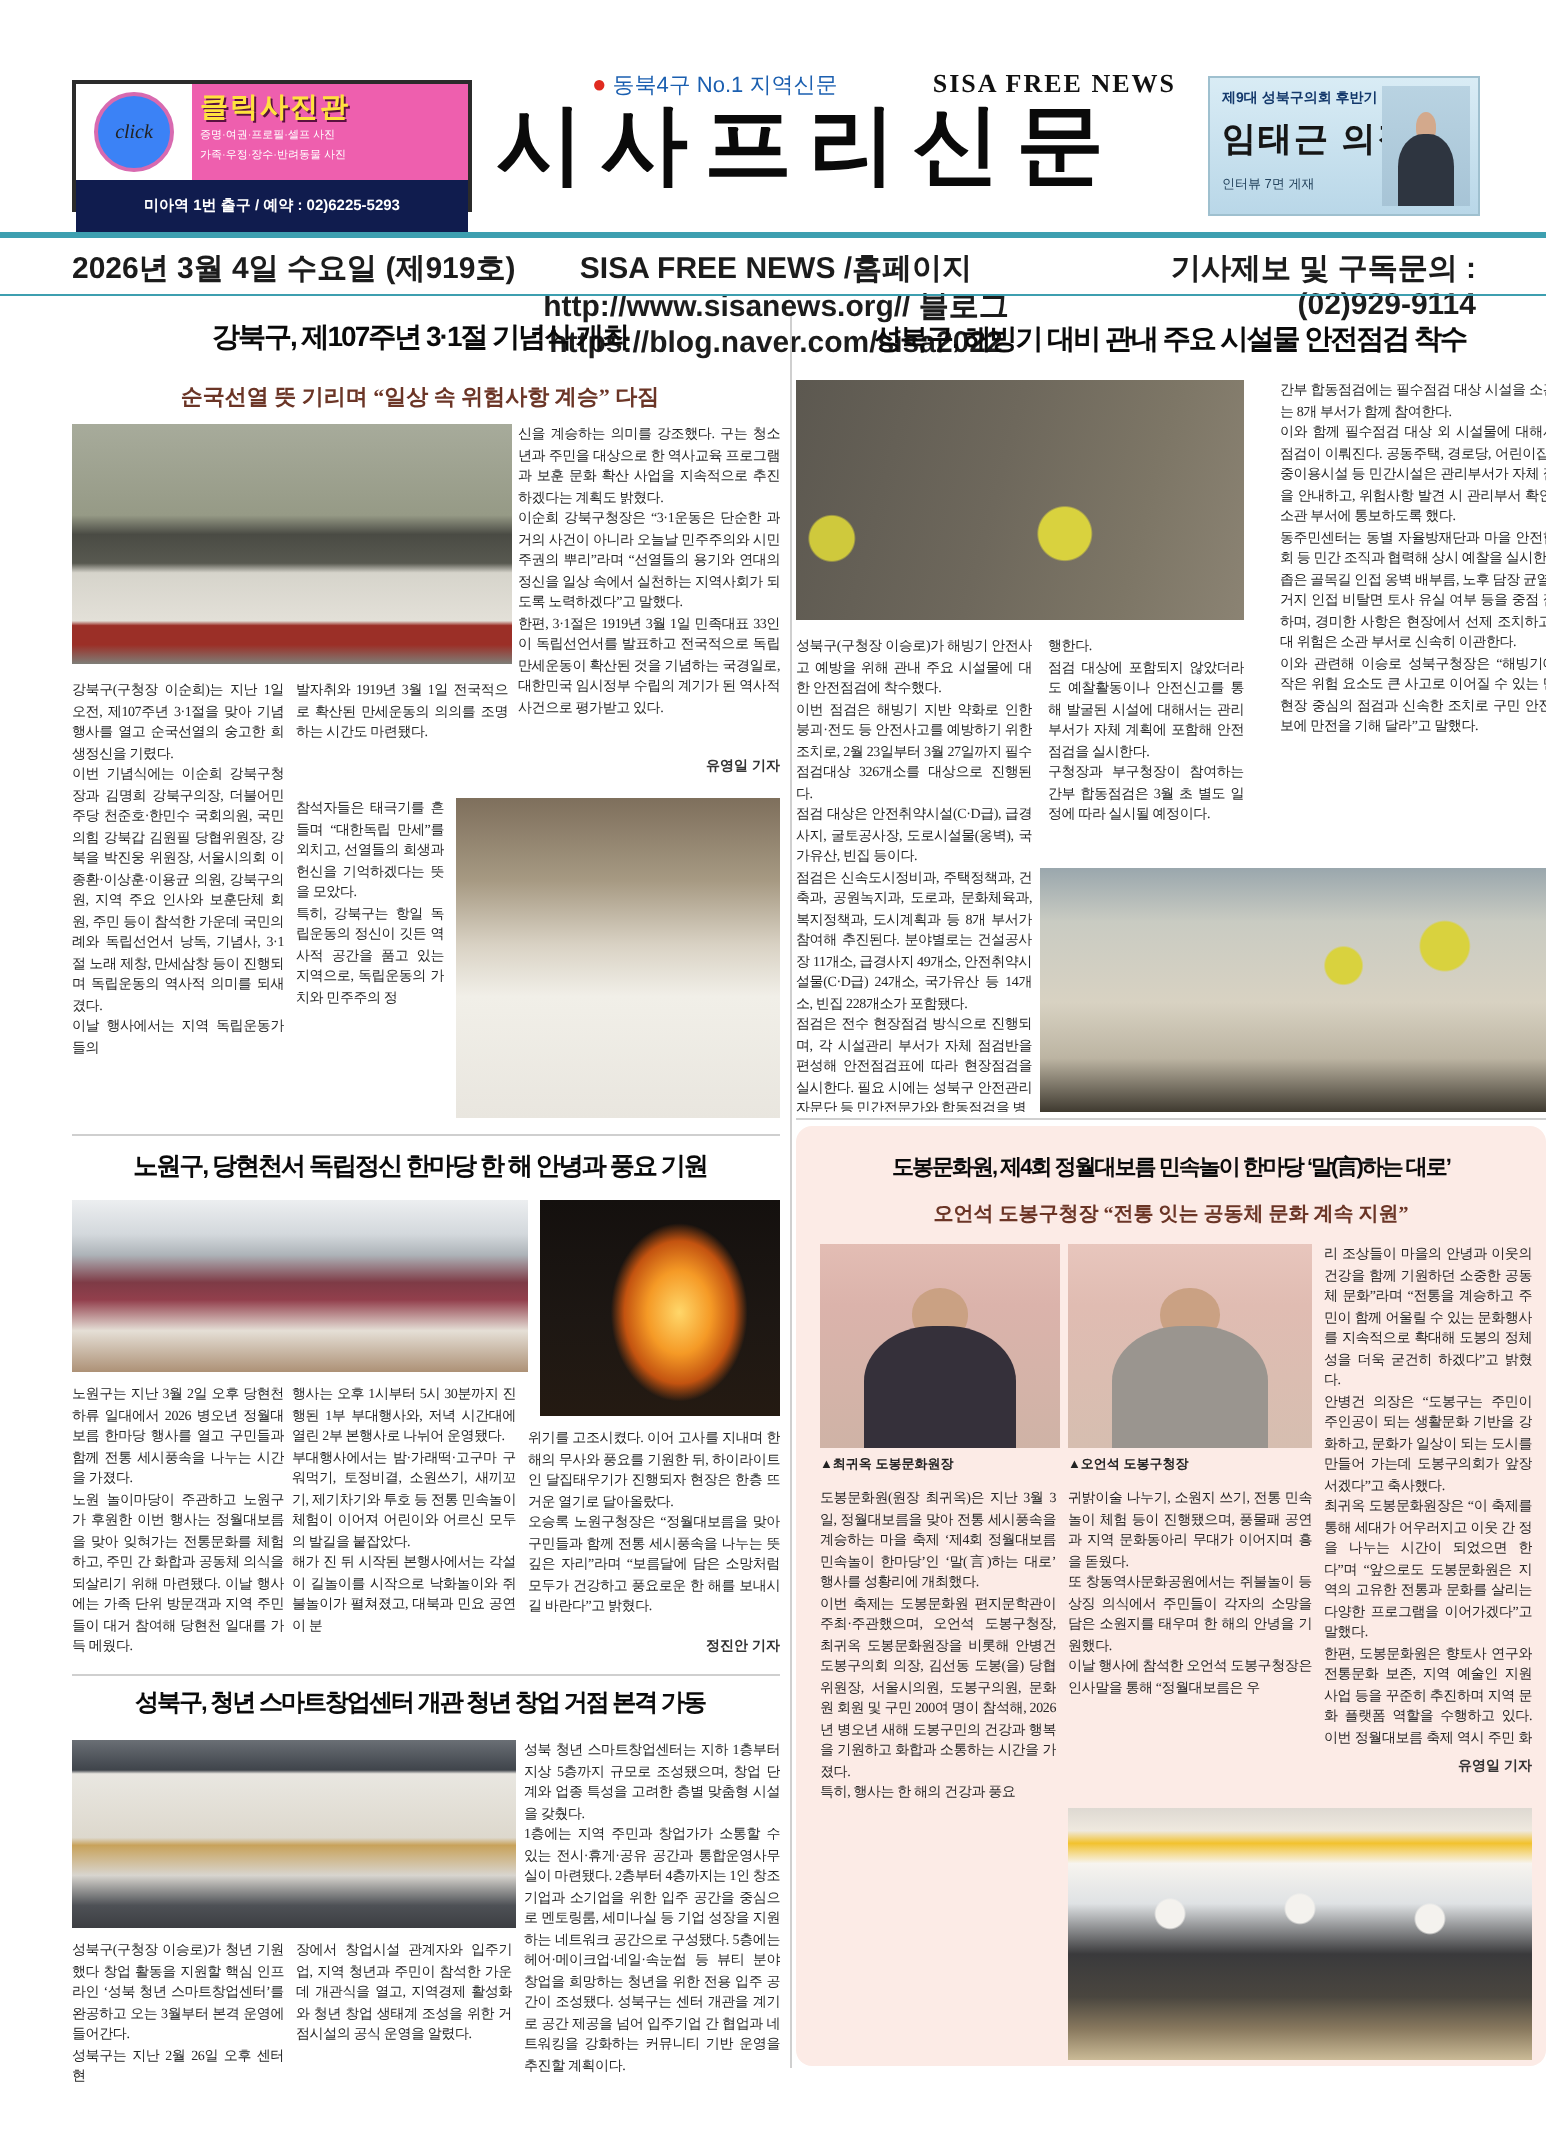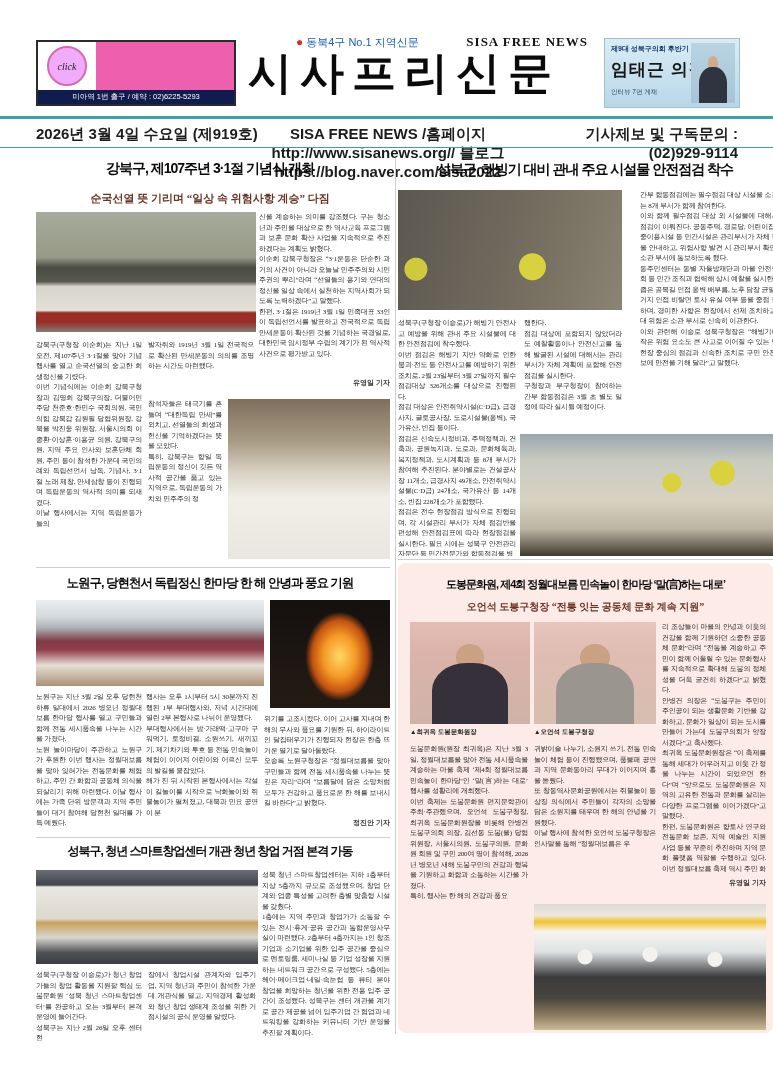--- a/index.html
+++ b/index.html
@@ -37,25 +37,25 @@
   .p-parade{background:radial-gradient(circle at 22% 42%,#f4f2ee 0 7px,transparent 8px),
                        radial-gradient(circle at 50% 40%,#f4f2ee 0 7px,transparent 8px),
                        radial-gradient(circle at 78% 44%,#f4f2ee 0 7px,transparent 8px),
                        linear-gradient(180deg,#ded9d2 0%,#efe9df 9%,#f2c22e 14%,#f7f4ef 22%,#dfe2e4 38%,#3a3a3c 58%,#4a463f 75%,#8a7a5f 88%,#caba96 100%);}
   .p-startup{background:linear-gradient(180deg,#6a6f75 0%,#3f444b 16%,#e9e7e1 18%,#ddd8cd 52%,#c8a25a 56%,#d8d5cf 72%,#4e5156 88%,#3c3e42 100%);}
   
   .adL{position:absolute;left:36px;top:40px;width:200px;height:66px;border:2px solid #2b2b2b;box-sizing:border-box;background:#ee5fae;}
   .adL .top{display:flex;height:48px;}
   .adL .logo{width:58px;background:#fff;display:flex;align-items:center;justify-content:center;}
   .adL .logoCircle{width:36px;height:36px;border:2px solid #d86ab0;border-radius:50%;display:flex;align-items:center;justify-content:center;
-       font-family:"Liberation Serif",serif;font-style:italic;font-size:10px;color:#222;background:#f0abfc;}
+       font-family:"Liberation Serif",serif;font-style:italic;font-size:10px;color:#222;background:#3b82f6;}
   .adL .txt{flex:1;padding:3px 4px 0 4px;}
   .adL .t1{font-size:14px;font-weight:900;color:#ffe23e;text-shadow:1px 1px 0 #5a1140;letter-spacing:1px;}
   .adL .t2{font-size:5.5px;color:#fff;margin-top:2px;line-height:1.4;}
-  .adL .bot{height:14px;background:#101c4e;color:#fff;font-size:7.5px;font-weight:400;display:flex;align-items:center;justify-content:center;}
+  .adL .bot{height:26px;background:#101c4e;color:#fff;font-size:7.5px;font-weight:700;display:flex;align-items:center;justify-content:center;}
   .mast{position:absolute;left:248px;top:34px;width:340px;}
   .mast .row{display:flex;justify-content:space-between;align-items:baseline;}
   .mast .tag{color:#1b5fb0;font-size:11px;font-weight:400;margin-left:48px;}
   .mast .dot{color:#e02b20;font-size:12px;margin-right:3px;}
   .mast .en{font-family:"Liberation Serif",serif;font-size:13px;font-weight:700;letter-spacing:1px;color:#111;}
   .mast .title{font-size:44px;font-weight:900;color:#0a0a0a;letter-spacing:8px;line-height:1.05;white-space:nowrap;}
   .adR{position:absolute;left:604px;top:38px;width:136px;height:70px;background:linear-gradient(180deg,#d9ecf5,#b9d7e8);
        border:1px solid #9fc0cf;box-sizing:border-box;padding:5px 6px;}
   .adR .l1{font-size:7px;font-weight:800;color:#13386b;}
   .adR .nm{font-size:17px;font-weight:900;color:#161616;margin-top:4px;letter-spacing:1px;}
@@ -67,20 +67,25 @@
 </style>
 </head>
 <body>
 
 <div class="page">
 
   <div class="adL">
     <div class="top">
       <div class="logo">
         <div class="logoCircle">click</div>
+      </div>
+      <div class="txt">
+        <div class="t1">클릭사진관</div>
+        <div class="t2">증명·여권·프로필·셀프 사진</div>
+        <div class="t2">가족·우정·장수·반려동물 사진</div>
       </div>
     </div>
     <div class="bot">미아역 1번 출구 / 예약 : 02)6225-5293</div>
   </div>
 
   <div class="mast">
     <div class="row">
       <span class="tag"><span class="dot">●</span><span>동북4구 No.1 지역신문</span></span>
       <span class="en">SISA FREE NEWS</span>
     </div>
@@ -133,21 +138,21 @@
   <div class="col" style="left:264px;top:714px;width:126px;height:102px;">위기를 고조시켰다. 이어 고사를 지내며 한 해의 무사와 풍요를 기원한 뒤, 하이라이트인 달집태우기가 진행되자 현장은 한층 뜨거운 열기로 달아올랐다.
 오승록 노원구청장은 “정월대보름을 맞아 구민들과 함께 전통 세시풍속을 나누는 뜻깊은 자리”라며 “보름달에 담은 소망처럼 모두가 건강하고 풍요로운 한 해를 보내시길 바란다”고 밝혔다.</div>
   <div class="rep" style="left:264px;top:818px;width:126px;">정진안 기자</div>
 
   <div class="hr" style="left:36px;top:837px;width:354px;"></div>
 
   <div class="hl" style="left:30px;top:845px;width:360px;font-size:12px;">성북구, 청년 스마트창업센터 개관 청년 창업 거점 본격 가동</div>
   <div class="photo p-startup" style="left:36px;top:870px;width:222px;height:94px;"></div>
   <div class="col" style="left:262px;top:870px;width:128px;height:196px;">성북 청년 스마트창업센터는 지하 1층부터 지상 5층까지 규모로 조성됐으며, 창업 단계와 업종 특성을 고려한 층별 맞춤형 시설을 갖췄다.
 1층에는 지역 주민과 창업가가 소통할 수 있는 전시·휴게·공유 공간과 통합운영사무실이 마련됐다. 2층부터 4층까지는 1인 창조기업과 소기업을 위한 입주 공간을 중심으로 멘토링룸, 세미나실 등 기업 성장을 지원하는 네트워크 공간으로 구성됐다. 5층에는 헤어·메이크업·네일·속눈썹 등 뷰티 분야 창업을 희망하는 청년을 위한 전용 입주 공간이 조성됐다. 성북구는 센터 개관을 계기로 공간 제공을 넘어 입주기업 간 협업과 네트워킹을 강화하는 커뮤니티 기반 운영을 추진할 계획이다.</div>
-  <div class="col" style="left:36px;top:970px;width:106px;height:94px;">성북구(구청장 이승로)가 청년 창업가들의 창업 활동을 지원할 핵심 도봉문화원 ‘성북 청년 스마트창업센터’를 완공하고 오는 3월부터 본격 운영에 들어간다.
+  <div class="col" style="left:36px;top:970px;width:106px;height:94px;">성북구(구청장 이승로)가 청년 기원했다 창업 활동을 지원할 핵심 인프라인 ‘성북 청년 스마트창업센터’를 완공하고 오는 3월부터 본격 운영에 들어간다.
 성북구는 지난 2월 26일 오후 센터 현</div>
   <div class="col" style="left:148px;top:970px;width:108px;height:94px;">장에서 창업시설 관계자와 입주기업, 지역 청년과 주민이 참석한 가운데 개관식을 열고, 지역경제 활성화와 청년 창업 생태계 조성을 위한 거점시설의 공식 운영을 알렸다.</div>
 
   <div class="hl" style="left:400px;top:161px;width:370px;font-size:14px;">성북구, 해빙기 대비 관내 주요 시설물 안전점검 착수</div>
   <div class="photo p-slope" style="left:398px;top:190px;width:224px;height:120px;"></div>
   <div class="col" style="left:628px;top:190px;width:145px;height:240px;margin-left:12px;">간부 합동점검에는 필수점검 대상 시설을 소관하는 8개 부서가 함께 참여한다.
 이와 함께 필수점검 대상 외 시설물에 대해서도 점검이 이뤄진다. 공동주택, 경로당, 어린이집, 다중이용시설 등 민간시설은 관리부서가 자체 점검을 안내하고, 위험사항 발견 시 관리부서 확인 후 소관 부서에 통보하도록 했다.
 동주민센터는 동별 자율방재단과 마을 안전협의회 등 민간 조직과 협력해 상시 예찰을 실시한다.
 좁은 골목길 인접 옹벽 배부름, 노후 담장 균열, 주거지 인접 비탈면 토사 유실 여부 등을 중점 점검하며, 경미한 사항은 현장에서 선제 조치하고 중대 위험은 소관 부서로 신속히 이관한다.
 이와 관련해 이승로 성북구청장은 “해빙기에는 작은 위험 요소도 큰 사고로 이어질 수 있는 만큼 현장 중심의 점검과 신속한 조치로 구민 안전 확보에 만전을 기해 달라”고 말했다.</div>

